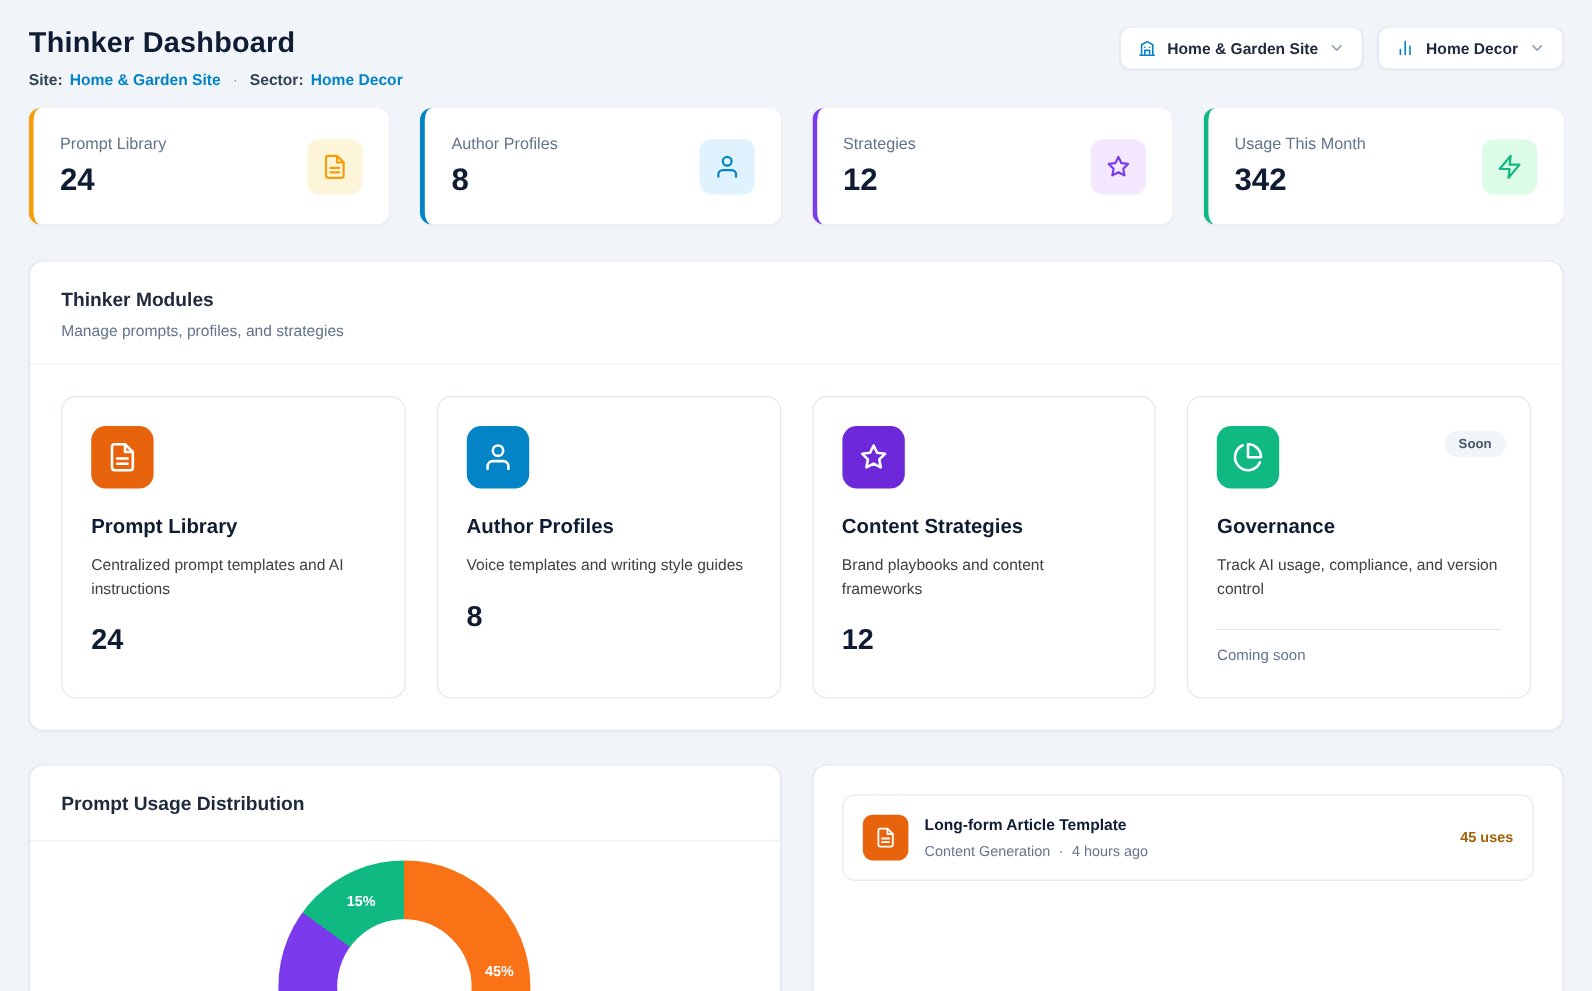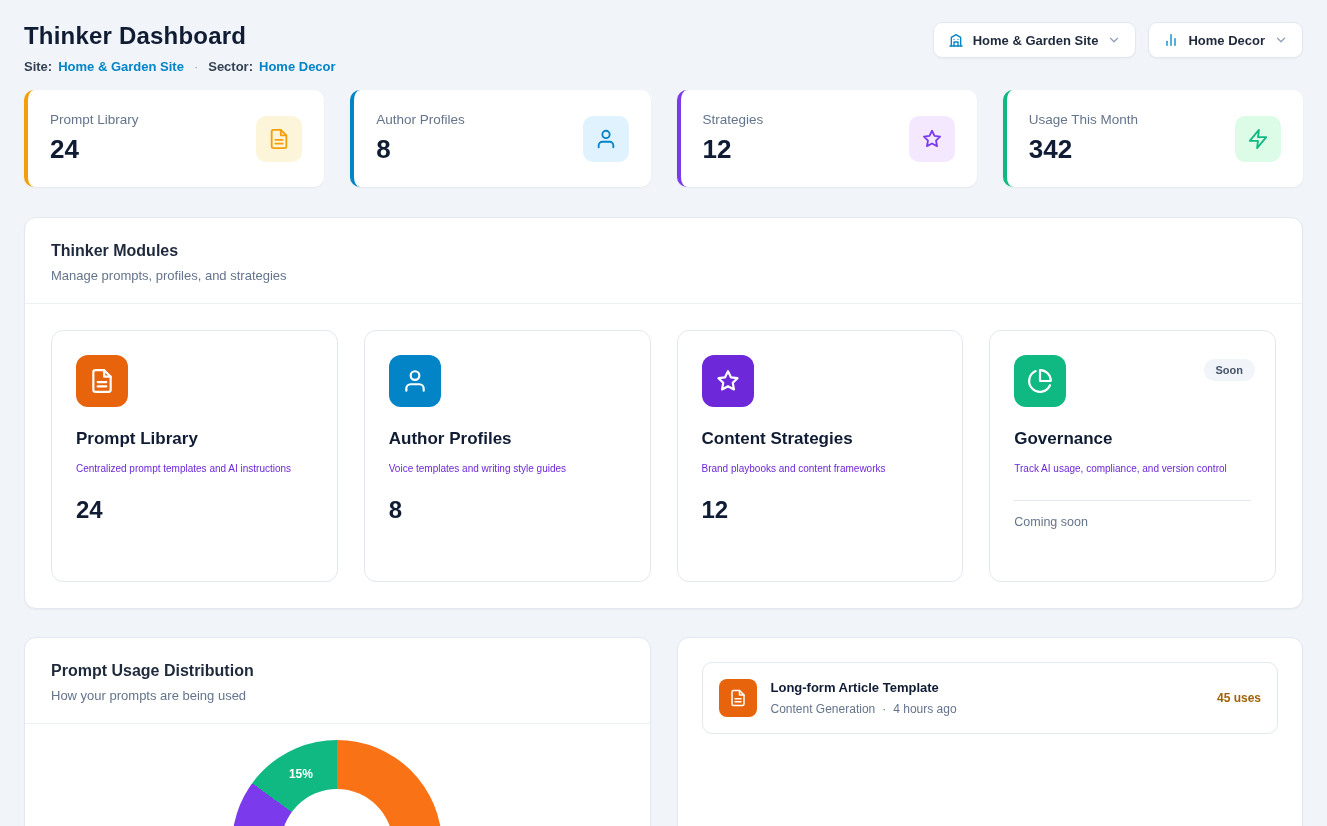--- a/index.html
+++ b/index.html
@@ -55,21 +55,21 @@
   .module-card {
     border:1px solid #e2e8f0; border-radius:12px; padding:24px;
     position:relative; min-height:252px; display:flex; flex-direction:column;
     background:#fff; cursor:pointer;
   }
   .module-icon {
     width:52px; height:52px; border-radius:12px; color:#fff;
     display:flex; align-items:center; justify-content:center;
   }
   .module-title { margin-top:22px; font-size:17px; font-weight:800; color:#101c33; }
-  .module-desc { margin-top:12px; font-size:10px; line-height:1.5; color:#6d28d9; }
+  .module-desc { margin-top:12px; font-size:13px; line-height:1.5; color:#404040; }
   .module-count { margin-top:20px; font-size:24px; font-weight:800; color:#101c33; }
   .soon-badge {
     position:absolute; top:28px; right:20px;
     background:#f1f5f9; color:#475569; font-size:11px; font-weight:700;
     padding:5px 12px; border-radius:999px;
   }
   .module-divider { border-top:1px solid #e2e8f0; margin-top:24px; }
   .coming-soon { margin-top:14px; font-size:12.5px; color:#64748b; }
 
   
@@ -262,21 +262,20 @@
         <div class="coming-soon">Coming soon</div>
       </div>
     </div>
   </div>
 
   <div class="bottom-grid">
 
     <div class="bottom-card">
       <div class="panel-head">
         <div class="panel-title">Prompt Usage Distribution</div>
-        <div class="panel-sub">How your prompts are being used</div>
       </div>
       <div class="chart-area">
         <div class="donut" style="background: conic-gradient(rgb(249, 115, 22) 0deg, rgb(249, 115, 22) 162deg, rgb(14, 165, 233) 162deg, rgb(14, 165, 233) 241.2deg, rgb(124, 58, 237) 241.2deg, rgb(124, 58, 237) 306deg, rgb(16, 185, 129) 306deg, rgb(16, 185, 129) 360deg);">
           <div class="donut-hole"></div>
         <span class="donut-label" style="left: 184.015px; top: 92.4852px;">45%</span>
             <span class="donut-label" style="left: 68.6808px; top: 33.7195px;">15%</span>
           </div>
       </div>
     </div>
 

